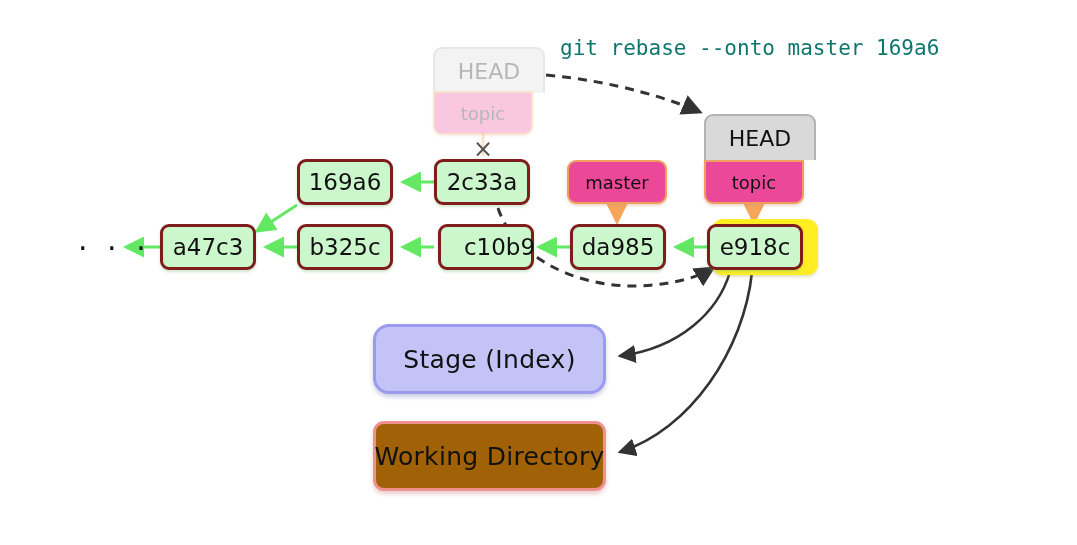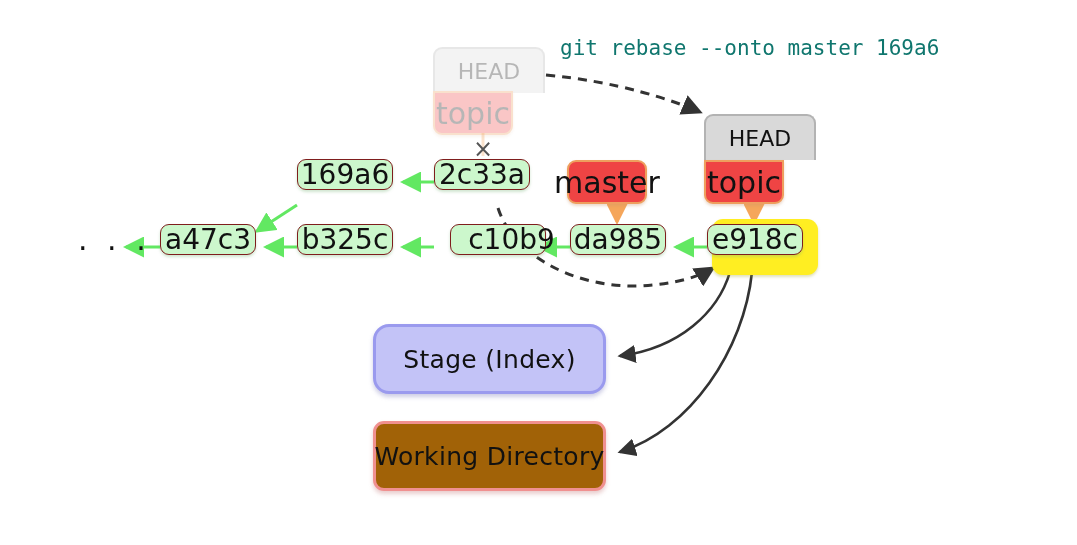--- a/index.html
+++ b/index.html
@@ -34,42 +34,42 @@
     align-items: center;
     justify-content: center;
     border-radius: 9px;
     font-family: "DejaVu Sans", sans-serif;
     color: #111111;
     white-space: nowrap;
   }
   
   .commit {
     width: 96px;
-    height: 31px;
+    height: 46px;
     background: #ccf7cc;
-    border: 1px solid #7f1d1d;
-    font-size: 28px;
+    border: 3px solid #7f1d1d;
+    font-size: 23px;
     box-shadow: 0 2px 3px rgba(120,180,120,0.35);
   }
   
   .highlight-ring {
     position: absolute;
     width: 106px;
     height: 56px;
     background: #ffee22;
     border-radius: 11px;
     box-shadow: 0 2px 3px rgba(170,170,60,0.35);
   }
   
   .branch {
-    width: 80px;
+    width: 100px;
     height: 44px;
-    background: #ef4444;
+    background: #ec4899;
     border: 2.5px solid #ee9f5e;
-    font-size: 30px;
+    font-size: 18px;
     box-shadow: 0 2px 3px rgba(200,150,110,0.35);
   }
   
   .head-label {
     width: 112px;
     height: 46px;
     background: #d9d9d9;
     border: 2.5px solid #b3b3b3;
     font-size: 22px;
     border-bottom-left-radius: 0;
@@ -180,21 +180,21 @@
 
   <div class="node branch" style="left:567px; top:160px;">master</div>
 
   <div class="ellipsis" style="left:78px; top:231px;">· · ·</div>
 
   <div class="node commit" style="left:297px; top:159px;">169a6</div>
   <div class="node commit" style="left:434px; top:159px;">2c33a</div>
 
   <div class="node commit" style="left:160px; top:224px;">a47c3</div>
   <div class="node commit" style="left:297px; top:224px;">b325c</div>
-  <div class="node commit" style="left:450px; top:224px;padding-left:27px;">c10b9</div>
+  <div class="node commit" style="left:438px; top:224px;padding-left:27px;">c10b9</div>
   <div class="node commit" style="left:570px; top:224px;text-align:right;">da985</div>
 
   <div class="highlight-ring" style="left:712px; top:219px;"></div>
   <div class="node commit" style="left:707px; top:224px;">e918c</div>
 
   <div class="node bigbox stage-box" style="left:373px; top:324px;border-radius:16px;">Stage (Index)</div>
   <div class="node bigbox wd-box" style="left:373px; top:421px;">Working Directory</div>
 
 </div>
 

